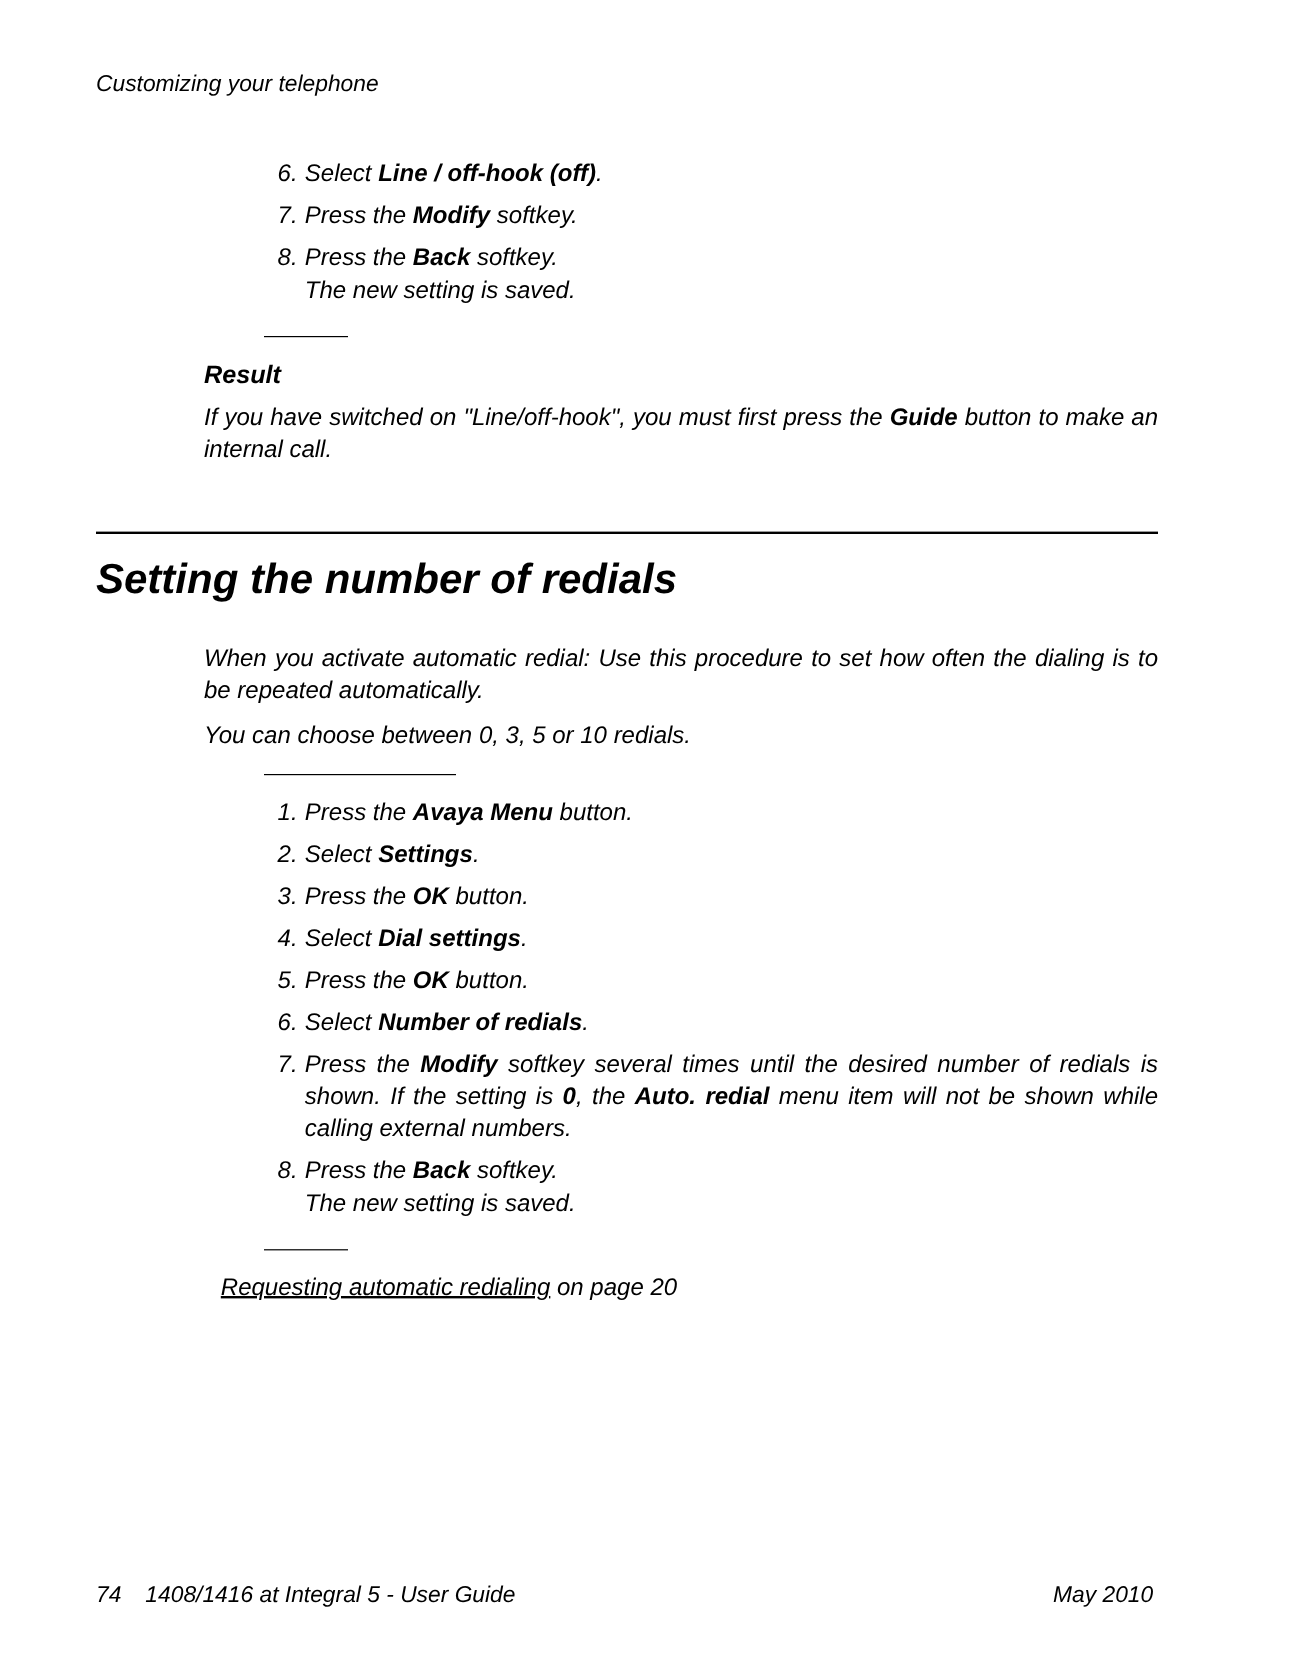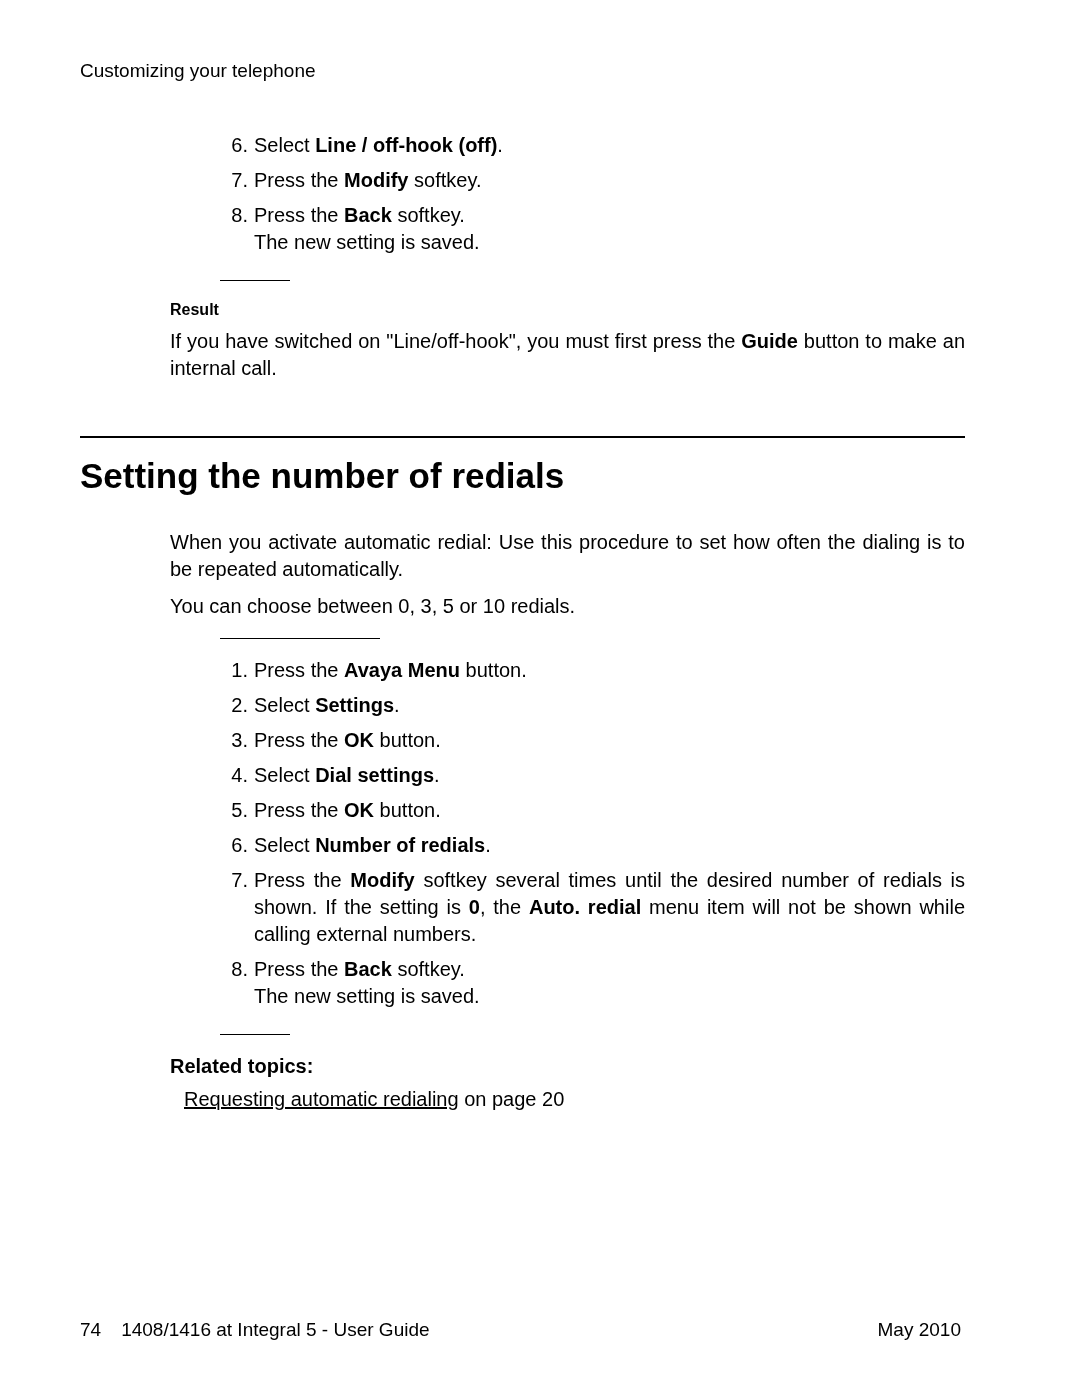--- a/index.html
+++ b/index.html
@@ -10,20 +10,21 @@
     color: #000;
   }
   .page {
     width: 1080px;
     height: 1397px;
     position: relative;
     box-sizing: border-box;
     padding: 58px 115px 0 80px;
     font-size: 20px;
     line-height: 1.35;
+    font-style: italic;
   }
   .running-head {
     font-size: 19px;
     margin-bottom: 48px;
   }
   ol.steps {
     list-style: none;
     margin: 0 0 24px 0;
     padding: 0 0 0 140px;
   }
@@ -45,21 +46,21 @@
     border: none;
     border-top: 1.5px solid #000;
     width: 70px;
     margin: 18px 0 18px 140px;
   }
   .short-rule.wider {
     width: 160px;
   }
   .result-head {
     font-weight: bold;
-    font-size: 16px;
+    font-size: 21px;
     margin: 0 0 8px 90px;
   }
   .body-para {
     margin: 0 0 10px 90px;
     text-align: justify;
   }
   .sec-rule {
     border: none;
     border-top: 2.5px solid #000;
     margin: 54px 0 14px 0;
@@ -187,21 +188,20 @@
       <span class="num">8.</span>
       <span class="txt">
         <span>Press the </span><span class="bold">Back</span><span> softkey.</span><br>
         <span>The new setting is saved.</span>
       </span>
     </li>
   </ol>
 
   <hr class="short-rule">
 
-  <div class="related-head">Related topics:</div>
   <div class="related-link">
     <a href="#">Requesting automatic redialing</a><span> on page 20</span>
   </div>
 
   <div class="footer">
     <div class="left">
       <span class="pnum">74</span><span>1408/1416 at Integral 5 - User Guide</span>
     </div>
     <div class="right">May 2010</div>
   </div>

